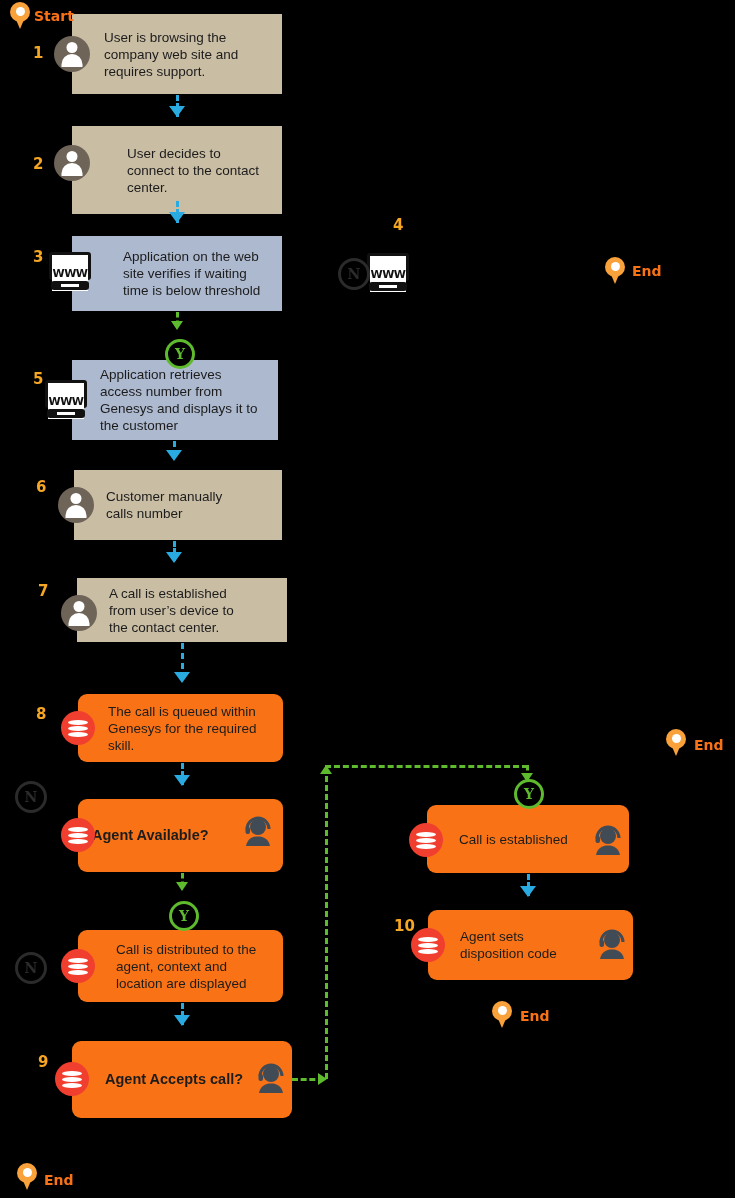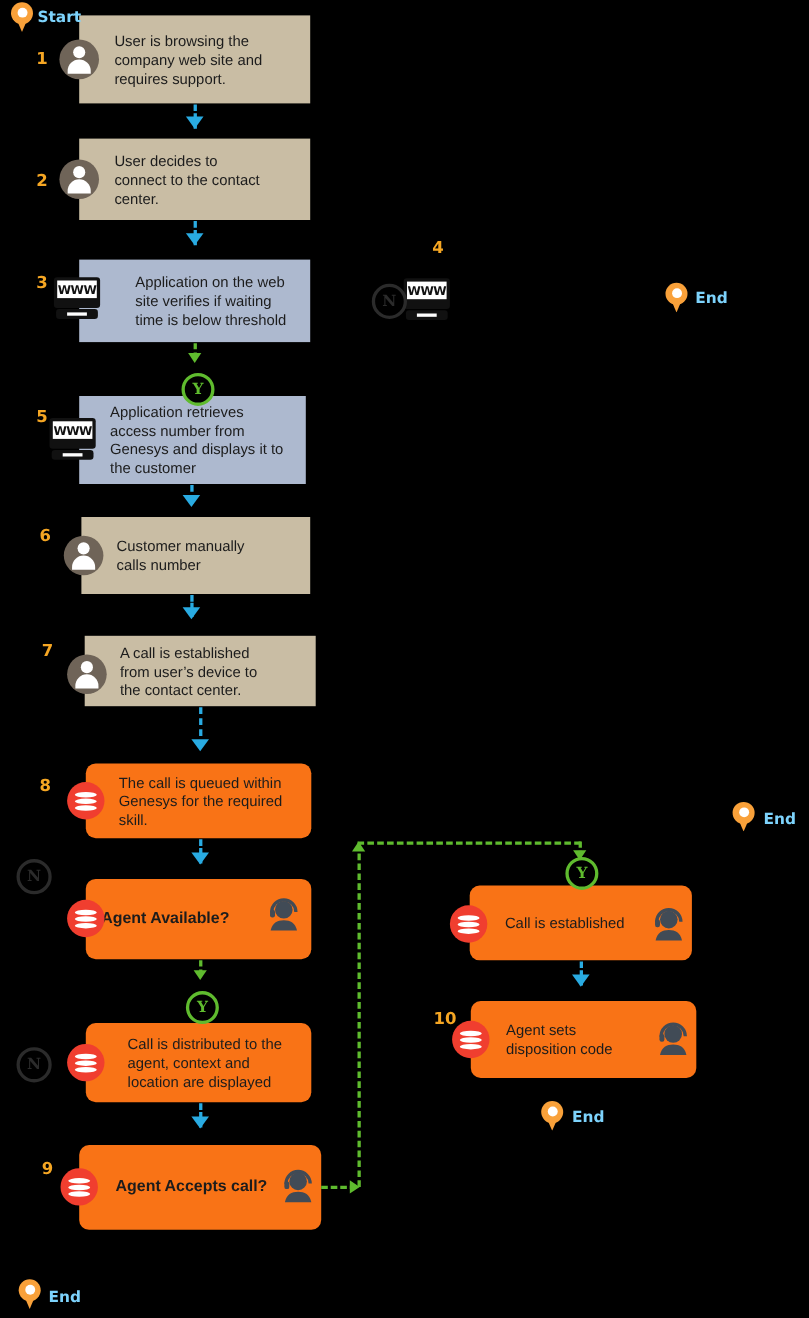--- a/index.html
+++ b/index.html
@@ -34,21 +34,21 @@
   .person-ic{width:36px;height:36px;border-radius:50%;background:#6f6458;}
   .person-ic .head{position:absolute;left:50%;top:6px;transform:translateX(-50%);
      width:11px;height:11px;border-radius:50%;background:#fff;}
   .person-ic .body{position:absolute;left:50%;top:18px;transform:translateX(-50%);
      width:21px;height:13px;background:#fff;border-radius:11px 11px 0 0;}
 
   
   .mon-ic{width:46px;height:40px;}
   .mon-ic .scr{position:absolute;left:2px;top:0;width:42px;height:28px;
      background:#111;border-radius:3px;}
-  .mon-ic .inner{position:absolute;left:5px;top:3px;width:36px;height:16px;
+  .mon-ic .inner{position:absolute;left:5px;top:3px;width:36px;height:36px;
      background:#fff;display:flex;align-items:center;justify-content:center;}
   .mon-ic .inner span{font-size:11px;font-weight:bold;color:#111;
      font-family:"DejaVu Sans", sans-serif;letter-spacing:-0.5px;}
   .mon-ic .base{position:absolute;left:4px;top:29px;width:38px;height:9px;
      background:#111;border-radius:3px;}
   .mon-ic .slot{position:absolute;left:14px;top:32px;width:18px;height:3px;background:#fff;}
 
   
   .gen-ic{width:34px;height:34px;border-radius:50%;background:#f03e2f;}
   .gen-ic i{position:absolute;left:50%;transform:translateX(-50%);
@@ -74,21 +74,21 @@
      font-family:"DejaVu Serif", serif;line-height:1;}
 
   
   .pin{position:absolute;width:20px;height:28px;z-index:6;}
   .pin .bulb{position:absolute;left:0;top:0;width:20px;height:20px;border-radius:50%;
      background:#f9a13a;}
   .pin .tip{position:absolute;left:4px;top:13px;width:12px;height:14px;
      background:#f9a13a;clip-path:polygon(0 0,100% 0,50% 100%);}
   .pin .dot{position:absolute;left:6px;top:5px;width:9px;height:9px;border-radius:50%;
      background:#fff;}
-  .pinlabel{position:absolute;color:#7dd3fc;font-weight:bold;font-size:14px;
+  .pinlabel{position:absolute;color:#f97316;font-weight:bold;font-size:14px;
      font-family:"DejaVu Sans", sans-serif;z-index:6;}
 
   
   .conn{position:absolute;z-index:1;}
   .vline{width:0;border-left-width:3px;border-left-style:dashed;}
   .hline{height:0;border-top-width:3px;border-top-style:dashed;}
   .blue{border-color:#29abe2;}
   .green{border-color:#5fbb2e;}
   .arrow{position:absolute;width:0;height:0;z-index:2;}
   .arrow-down-blue{border-left:8px solid transparent;border-right:8px solid transparent;
@@ -120,21 +120,21 @@
   </div>
   <div class="icon person-ic" style="left:54px;top:36px;">
     <div class="head"></div>
       <div class="body"></div>
   </div>
 
   <div class="conn vline blue" style="left:176px;top:95px;height:22px;"></div>
   <div class="arrow arrow-down-blue" style="left:169px;top:106px;"></div>
 
   <div class="stepnum" style="left:33px;top:155px;">2</div>
-  <div class="node fill-tan" style="left:72px;top:126px;width:210px;height:74px;">
+  <div class="node fill-tan" style="left:72px;top:126px;width:210px;height:88px;justify-content:center;">
     <div class="txt" style="margin-left:32px;">User decides to
 connect to the contact
 center.</div>
   </div>
   <div class="icon person-ic" style="left:54px;top:145px;">
     <div class="head"></div>
       <div class="body"></div>
   </div>
 
   <div class="conn vline blue" style="left:176px;top:201px;height:22px;"></div>

